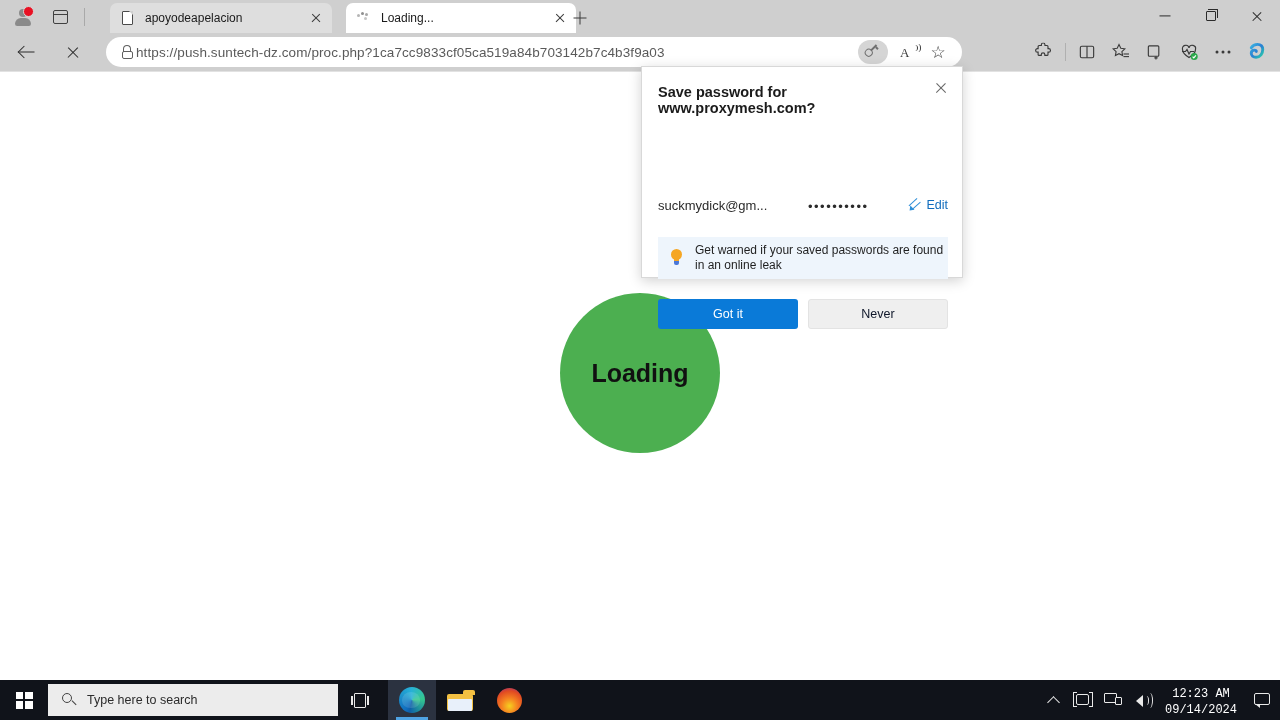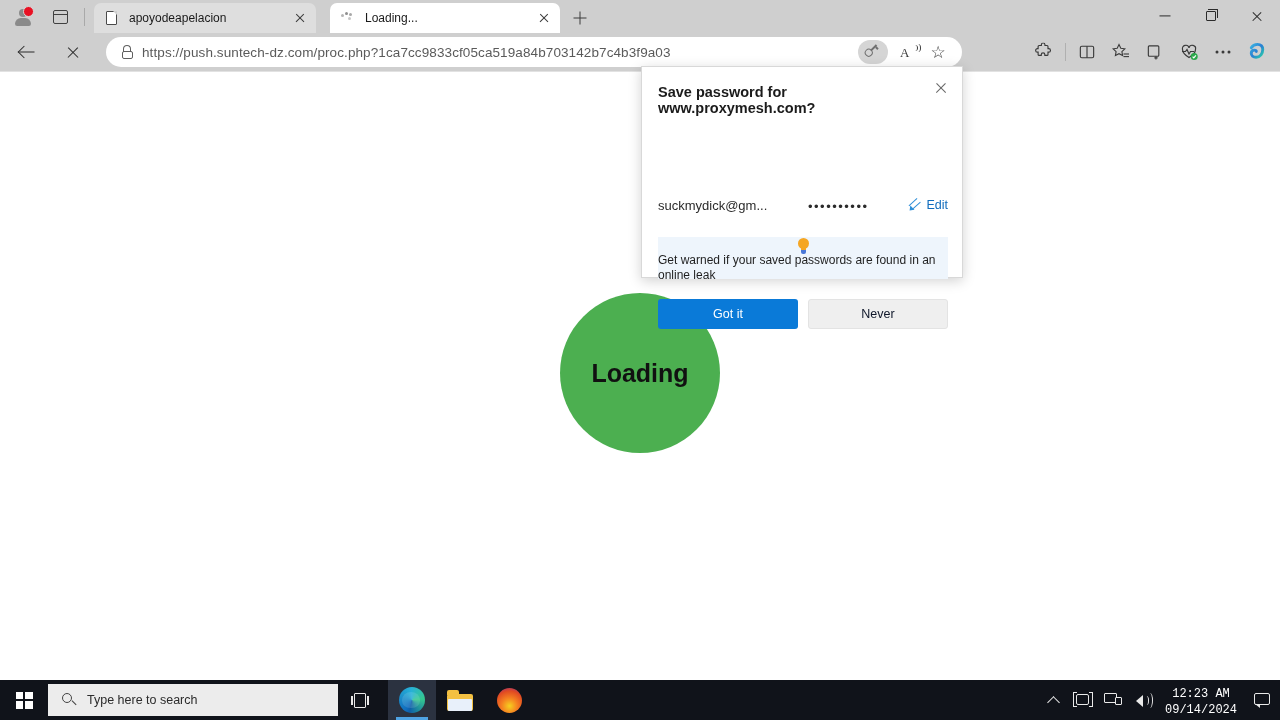--- a/index.html
+++ b/index.html
@@ -67,20 +67,21 @@
   .tab-divider {
     position: absolute; left: 84px; top: 8px;
     width: 1px; height: 18px; background: #a9a9a9;
   }
 
   .tab {
     position: absolute; top: 3px; height: 30px;
     border-radius: 7px 7px 0 0;
     display: flex; align-items: center;
     box-sizing: border-box;
+    margin-left: 16px;
   }
   .tab.inactive { left: 94px; width: 222px; background: #dedede; }
   .tab.active   { left: 330px; width: 230px; background: #ffffff; }
   .tab-favicon {
     width: 16px; height: 16px; margin-left: 10px;
     flex: 0 0 16px; position: relative;
   }
   .page-ico {
     width: 11px; height: 14px;
     border: 1.3px solid #4a4a4a; border-radius: 1px;
@@ -206,21 +207,21 @@
   .lock-ico .shackle {
     position: absolute; left: 3px; top: 0px; width: 8px; height: 7px;
     border: 1.3px solid #5f5f5f; border-bottom: none;
     border-radius: 4px 4px 0 0; box-sizing: border-box;
   }
   .lock-ico .body {
     position: absolute; left: 1.5px; top: 6px; width: 11px; height: 8px;
     border: 1.3px solid #5f5f5f; border-radius: 2px; box-sizing: border-box;
   }
   .url {
-    margin-left: 8px; font-size: 13.5px; color: #5a5a5a;
+    margin-left: 2px; font-size: 13.5px; color: #5a5a5a;
     white-space: nowrap; overflow: hidden; flex: 1 1 auto;
     letter-spacing: 0.1px;
   }
   .omni-right {
     display: flex; align-items: center; margin-right: 8px; flex: 0 0 auto;
   }
   .key-btn {
     width: 30px; height: 24px; border-radius: 12px; background: #d5d5d5;
     position: relative; margin-right: 6px;
   }
@@ -337,21 +338,20 @@
   }
   .pencil:after {
     content:''; position:absolute; left:1px; top:9px; width:0; height:0;
     border-left: 3px solid transparent; border-right: 3px solid transparent;
     border-bottom: 4px solid #2f8fd8; transform: rotate(-135deg);
   }
   .tipbox {
     position: absolute; left: 16px; top: 106px; width: 290px; height: 42px;
     background: #eef5fc; display: flex; align-items: center;
     box-sizing: border-box;
-    flex-direction: column;
   }
   .bulb {
     width: 16px; height: 20px; margin: 0 10px 0 11px; position: relative; flex: 0 0 16px;
   }
   .bulb .glass {
     position: absolute; left: 2px; top: 1px; width: 11px; height: 11px;
     border-radius: 50%; background: #f5a623;
   }
   .bulb .neck {
     position: absolute; left: 5px; top: 10px; width: 5px; height: 4px; background: #f5a623;

